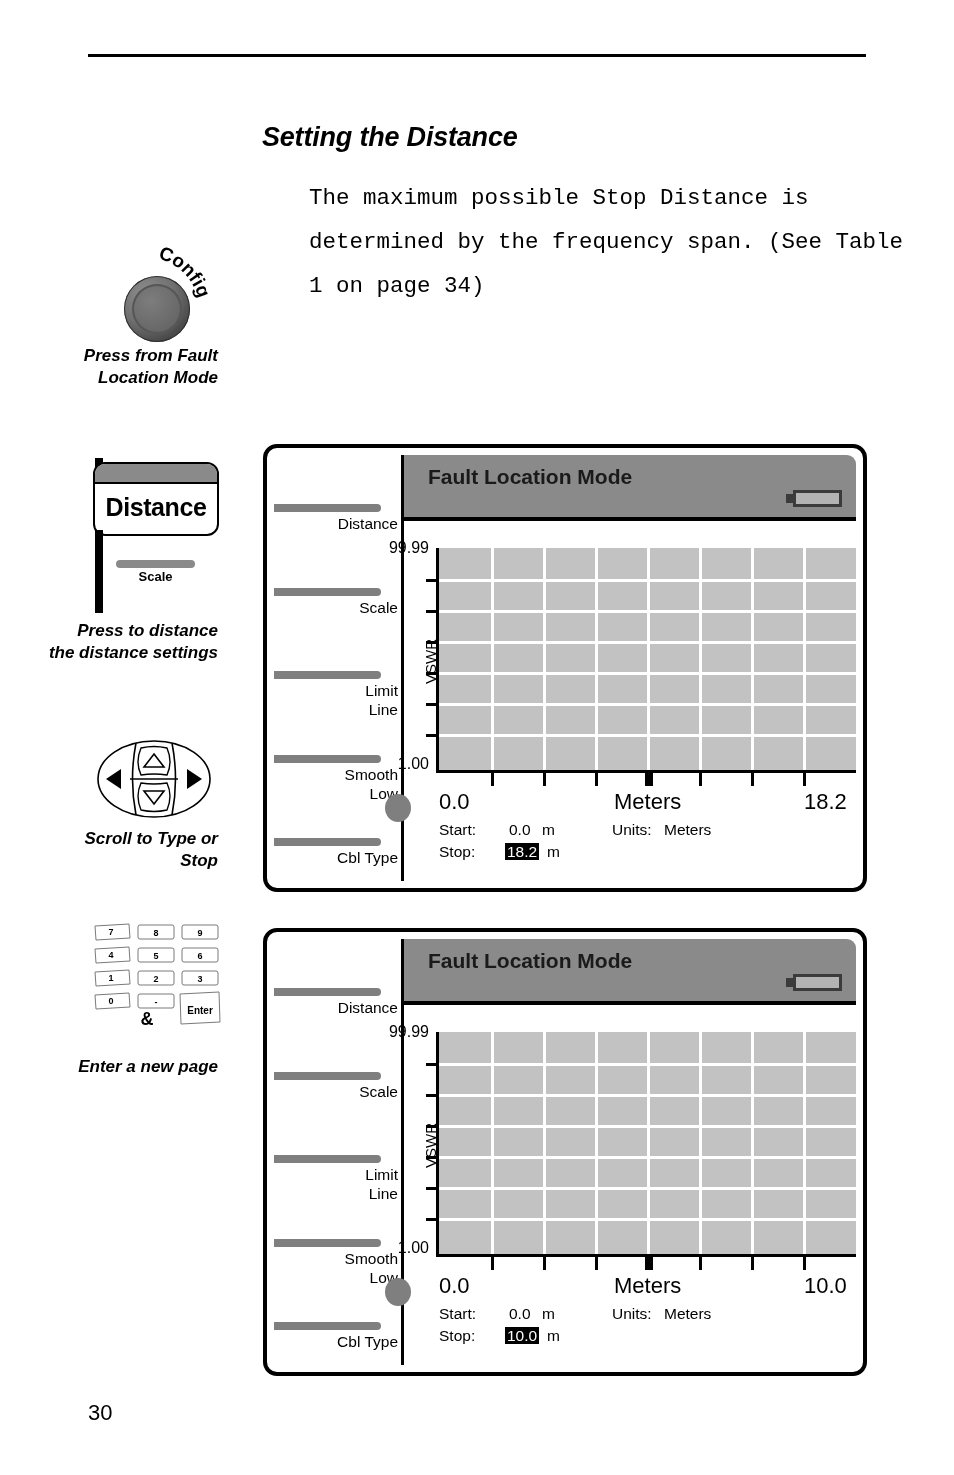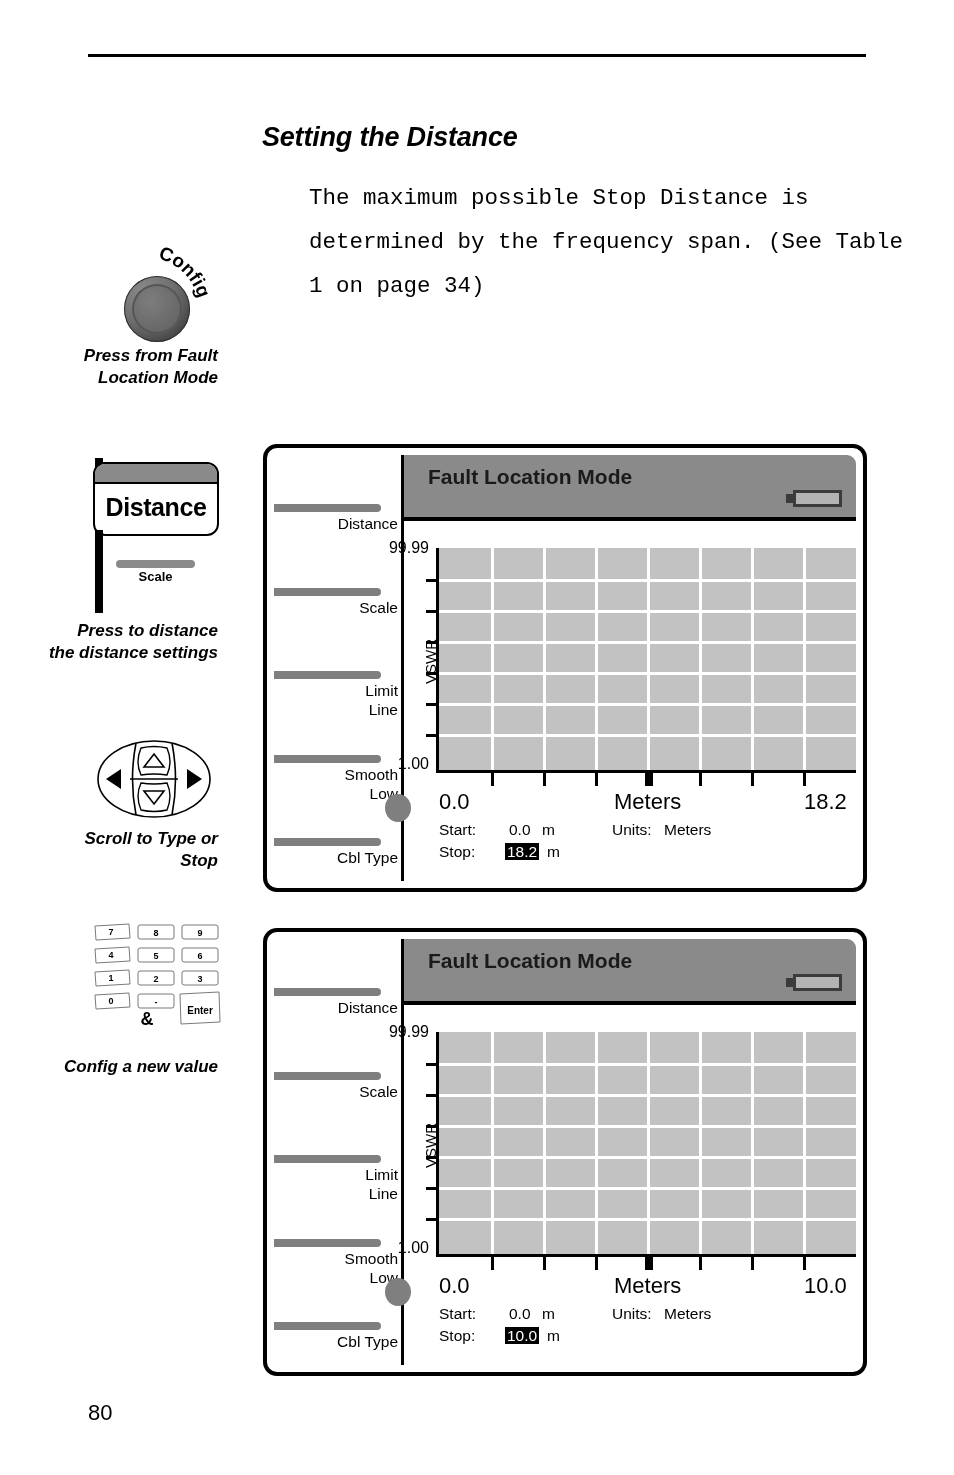--- a/index.html
+++ b/index.html
@@ -473,21 +473,21 @@
         <path d="M2 73 L36 71 L37 85 L3 87 Z"></path>
         <text x="18" y="82" fill="#000" stroke="none" text-anchor="middle">0</text>
         <rect x="45" y="72" width="36" height="14" rx="2"></rect>
         <text x="63" y="82.5" fill="#000" stroke="none" text-anchor="middle">-</text>
         <path d="M87 72 L126 70 L127 100 L88 102 Z"></path>
         <text x="107" y="92" fill="#000" stroke="none" text-anchor="middle" font-size="10">Enter</text>
       </g>
       <text x="54" y="103" fill="#000" font-family="Liberation Sans, sans-serif" font-size="18" font-weight="bold" text-anchor="middle">&amp;</text>
     </svg>
   </div>
-  <div class="side-caption" style="top:1056px;">Config a new value</div>
+  <div class="side-caption" style="top:1056px;">Enter a new page</div>
 </div>
 
 <div class="panel" id="panel-1">
   <div class="screen">
 
     <div class="sk-col">
       <div class="sk-item" style="top:49px;">
         <div class="sk-bar"></div>
         <div class="sk-label">Distance</div>
       </div>
@@ -644,13 +644,13 @@
     <div class="readout" style="left:235px; top:366px;">0.0</div>
     <div class="readout" style="left:268px; top:366px;">m</div>
     <div class="readout" style="left:165px; top:388px;">Stop:</div>
     <div class="readout" style="left:231px; top:388px;"><span class="hl">10.0</span></div>
     <div class="readout" style="left:273px; top:388px;">m</div>
     <div class="readout" style="left:338px; top:366px;">Units:</div>
     <div class="readout" style="left:390px; top:366px;">Meters</div>
   </div>
 </div>
 
-<div class="page-number">80</div>
+<div class="page-number">30</div>
 
 </body></html>

